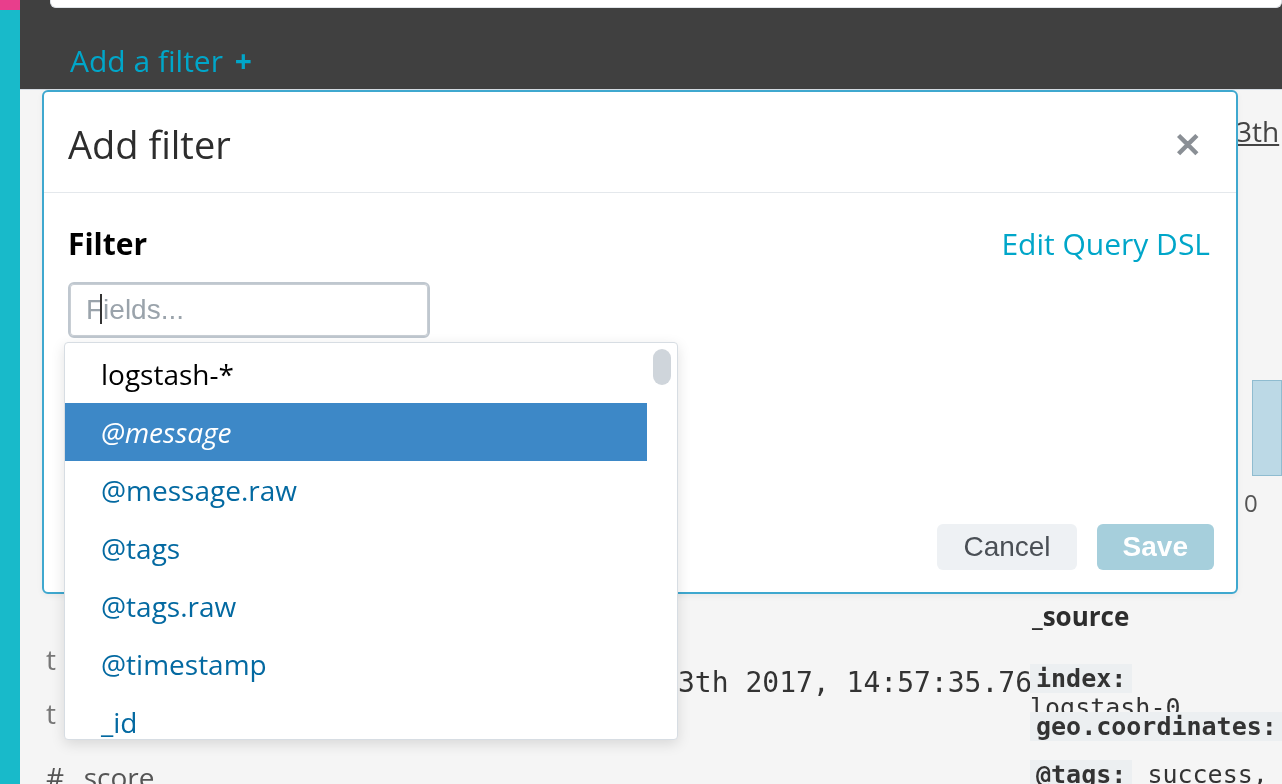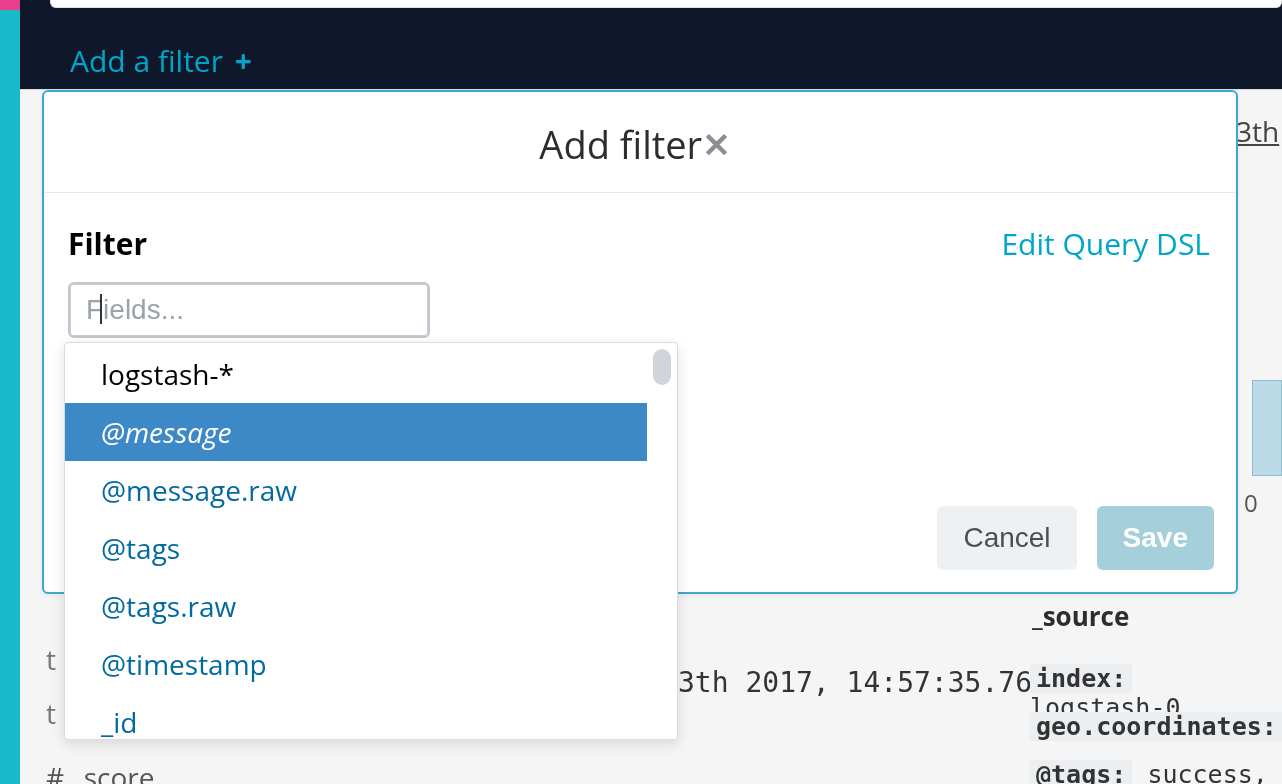--- a/index.html
+++ b/index.html
@@ -4,38 +4,38 @@
 <style>
   * { box-sizing: border-box; margin: 0; padding: 0; }
   html, body { width: 1282px; height: 784px; overflow: hidden; font-family: "Open Sans", "Helvetica Neue", Arial, sans-serif; }
   body { background: #f5f5f5; position: relative; }
 
   
   .left-stripe { position: absolute; left: 0; top: 0; width: 20px; height: 784px; background: #18baca; }
   .left-stripe-top { position: absolute; left: 0; top: 0; width: 20px; height: 10px; background: #e83e8c; }
 
   
-  .filter-bar { position: absolute; left: 20px; top: 0; right: 0; height: 90px; background: #0f172a; border-bottom: 1px solid #d7dde3; }
+  .filter-bar { position: absolute; left: 20px; top: 0; right: 0; height: 90px; background: #404040; border-bottom: 1px solid #d7dde3; }
   .search-strip { position: absolute; left: 30px; right: 0; top: -4px; height: 12px; background: #ffffff; border-radius: 0 0 6px 6px; border: 1px solid #e0e4e8; border-top: none; }
   .add-filter { position: absolute; left: 50px; top: 40px; color: #00a6c9; font-size: 30px; font-weight: 400; cursor: pointer; }
   .add-filter .plus { font-weight: 700; margin-left: 4px; }
   .bg-source-head { position: absolute; left: 1032px; top: 598px; font-weight: 700; font-size: 26px; color: #2d2d2d; }
   .bg-3th { position: absolute; left: 1236px; top: 112px; font-size: 28px; color: #444; text-decoration: underline; }
   .bg-3th2017 { position: absolute; left: 678px; top: 666px; font-size: 28px; color: #333; font-family: Menlo, Consolas, monospace; }
   .bg-kv { position: absolute; font-family: Menlo, Consolas, monospace; font-size: 25px; color: #333; }
   .bg-kv .k { background: #eceff1; padding: 0 6px; font-weight: 700; }
   .bg-zero { position: absolute; left: 1244px; top: 486px; font-size: 24px; color: #555; }
   .bg-chartslice { position: absolute; right: 0; top: 380px; width: 30px; height: 96px; background: #bcd9e6; border: 1px solid #8fbcd0; }
   .bg-sidebar-frag { position: absolute; left: 46px; top: 640px; font-size: 28px; color: #777; }
   .bg-sidebar-frag2 { position: absolute; left: 46px; top: 694px; font-size: 28px; color: #777; }
   .bg-score { position: absolute; left: 46px; top: 758px; font-size: 28px; color: #555; }
 
   
   .modal { position: absolute; left: 42px; top: 90px; width: 1196px; height: 504px; background: #fff; border: 2px solid #3fa8cf; border-radius: 6px; box-shadow: 0 2px 6px rgba(0,0,0,.05); }
-  .modal-header { padding: 26px 34px 22px 24px; border-bottom: 1px solid #e4e8ec; display: flex; align-items: center; justify-content: center; }
+  .modal-header { padding: 26px 34px 22px 24px; border-bottom: 1px solid #e4e8ec; display: flex; align-items: center; justify-content: space-between; }
   .modal-title { font-size: 38px; font-weight: 400; color: #2d2d2d; }
   .modal-close { font-size: 34px; font-weight: 900; color: #8a8f95; cursor: pointer; line-height: 1; }
   .modal-body { padding: 30px 26px 0 24px; position: relative; }
   .body-row { display: flex; justify-content: space-between; align-items: center; }
   .filter-label { font-size: 30px; font-weight: 700; color: #000000; }
   .edit-dsl { font-size: 30px; color: #00a6c9; cursor: pointer; }
 
   .fields-input-wrap { margin-top: 18px; position: relative; width: 330px; }
   .fields-input { width: 362px; height: 56px; border: 2px solid #bfc7cf; border-radius: 6px; font-size: 28px; padding: 0 16px; color: #333; outline: none; box-shadow: 0 0 0 1px #c8ced4 inset; }
   .fields-input::placeholder { color: #9aa3ab; }
@@ -45,21 +45,21 @@
   .dropdown { position: absolute; left: 64px; top: 342px; width: 614px; height: 398px; background: #fff; border: 1px solid #d7dde3; border-radius: 4px; box-shadow: 0 4px 14px rgba(0,0,0,.12); z-index: 50; overflow: hidden; }
   .dropdown-inner { position: absolute; left: 0; top: 0; right: 30px; bottom: 0; overflow: hidden; }
   .dd-group { padding: 12px 0 10px 36px; font-size: 28px; color: #000000; }
   .dd-item { padding: 10px 0 10px 36px; font-size: 28px; color: #0369a1; cursor: pointer; }
   .dd-item.selected { background: #3d88c7; color: #ffffff; font-style: italic; }
   .dd-scrollbar { position: absolute; right: 6px; top: 6px; width: 18px; height: 384px; background: transparent; }
   .dd-thumb { position: absolute; right: 6px; top: 6px; width: 18px; height: 36px; background: #cfd5db; border-radius: 9px; }
 
   
   .modal-footer { position: absolute; right: 22px; bottom: 22px; display: flex; gap: 20px; }
-  .btn { height: 64px; border-radius: 6px; font-size: 28px; padding: 0 26px; display: inline-flex; align-items: center; cursor: pointer; border: none; }
+  .btn { height: 46px; border-radius: 6px; font-size: 28px; padding: 0 26px; display: inline-flex; align-items: center; cursor: pointer; border: none; }
   .btn-cancel { background: #eef1f4; color: #4a4f55; }
   .btn-save { background: #a6cfdc; color: #fff; font-weight: 600; }
 </style>
 </head>
 <body>
 
 <div class="left-stripe"></div>
 <div class="left-stripe-top"></div>
 
 <div class="filter-bar">

